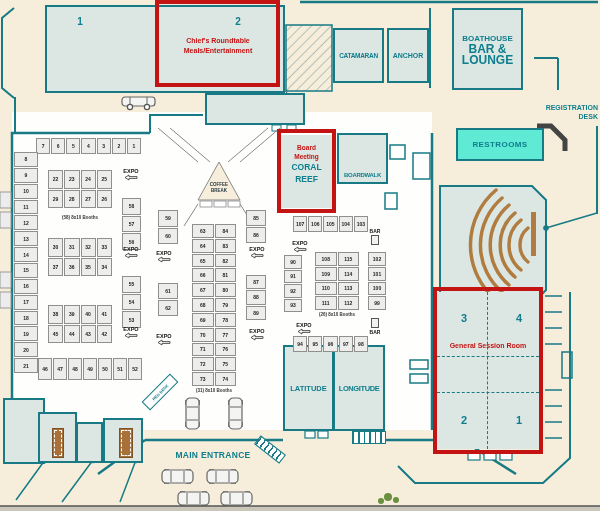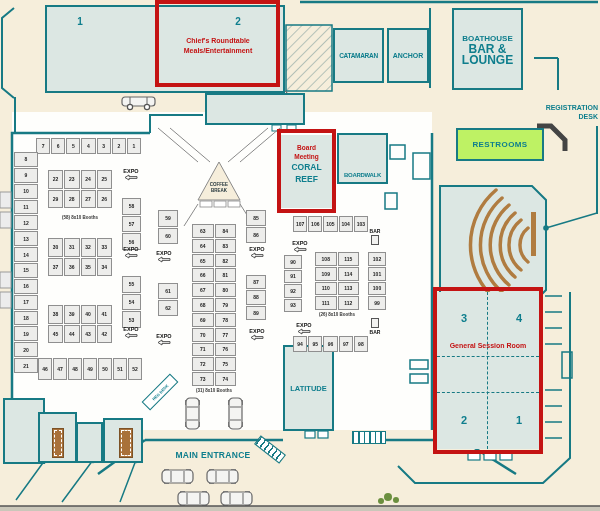--- a/index.html
+++ b/index.html
@@ -158,36 +158,39 @@
   <div class="room" style="left:333px;top:28px;width:51px;height:55px;">
     <span class="teal-text" style="font-size:6.5px;letter-spacing:-0.3px;">CATAMARAN</span>
   </div>
   <div class="room" style="left:387px;top:28px;width:42px;height:55px;">
     <span class="teal-text" style="font-size:7px;">ANCHOR</span>
   </div>
   <div class="room" style="left:452px;top:8px;width:71px;height:82px;">
     <span class="teal-text" style="font-size:8px;line-height:11px;">BOATHOUSE</span>
     <span class="teal-text" style="font-size:12px;line-height:11px;">BAR &amp; LOUNGE</span>
   </div>
-  <div class="room" style="left:456px;top:128px;width:88px;height:33px;background:#bef264;">
+  <div class="room" style="left:456px;top:128px;width:88px;height:33px;background:#5eead4;">
     <span class="teal-text" style="font-size:8px;letter-spacing:0.4px;">RESTROOMS</span>
   </div>
   <div class="room" style="left:337px;top:133px;width:51px;height:51px;align-items:center;justify-content:flex-end;padding-bottom:4px;">
     <span class="teal-text" style="font-size:6px;letter-spacing:-0.3px;">BOARDWALK</span>
   </div>
 
   <div class="room" style="left:283px;top:345px;width:51px;height:86px;">
     <span class="teal-text" style="font-size:7.5px;">LATITUDE</span>
   </div>
 
   <div class="room noborder" style="left:281px;top:135px;width:51px;height:73px;justify-content:flex-start;padding-top:8px;">
     <span class="red-text" style="font-size:6.5px;line-height:9px;">Board</span>
     <span class="red-text" style="font-size:6.5px;line-height:9px;">Meeting</span>
     <span class="teal-text" style="font-size:8.5px;line-height:12px;">CORAL</span>
     <span class="teal-text" style="font-size:8.5px;line-height:12px;">REEF</span>
+  </div>
+  <div class="room" style="left:333px;top:345px;width:52px;height:86px;">
+    <span class="teal-text" style="font-size:7.5px;letter-spacing:-0.4px;">LONGITUDE</span>
   </div>
 
   <div class="room noborder" style="left:437px;top:292px;width:102px;height:157px;"></div>
   <div class="dash-v" style="left:487px;top:292px;height:157px;"></div>
   <div class="dash-h" style="left:437px;top:356px;width:102px;"></div>
   <div class="dash-h" style="left:437px;top:392px;width:102px;"></div>
 
   <div class="room" style="left:3px;top:398px;width:42px;height:66px;"></div>
   <div class="room" style="left:38px;top:412px;width:39px;height:51px;"></div>
   <div class="room" style="left:76px;top:422px;width:27px;height:41px;"></div>

